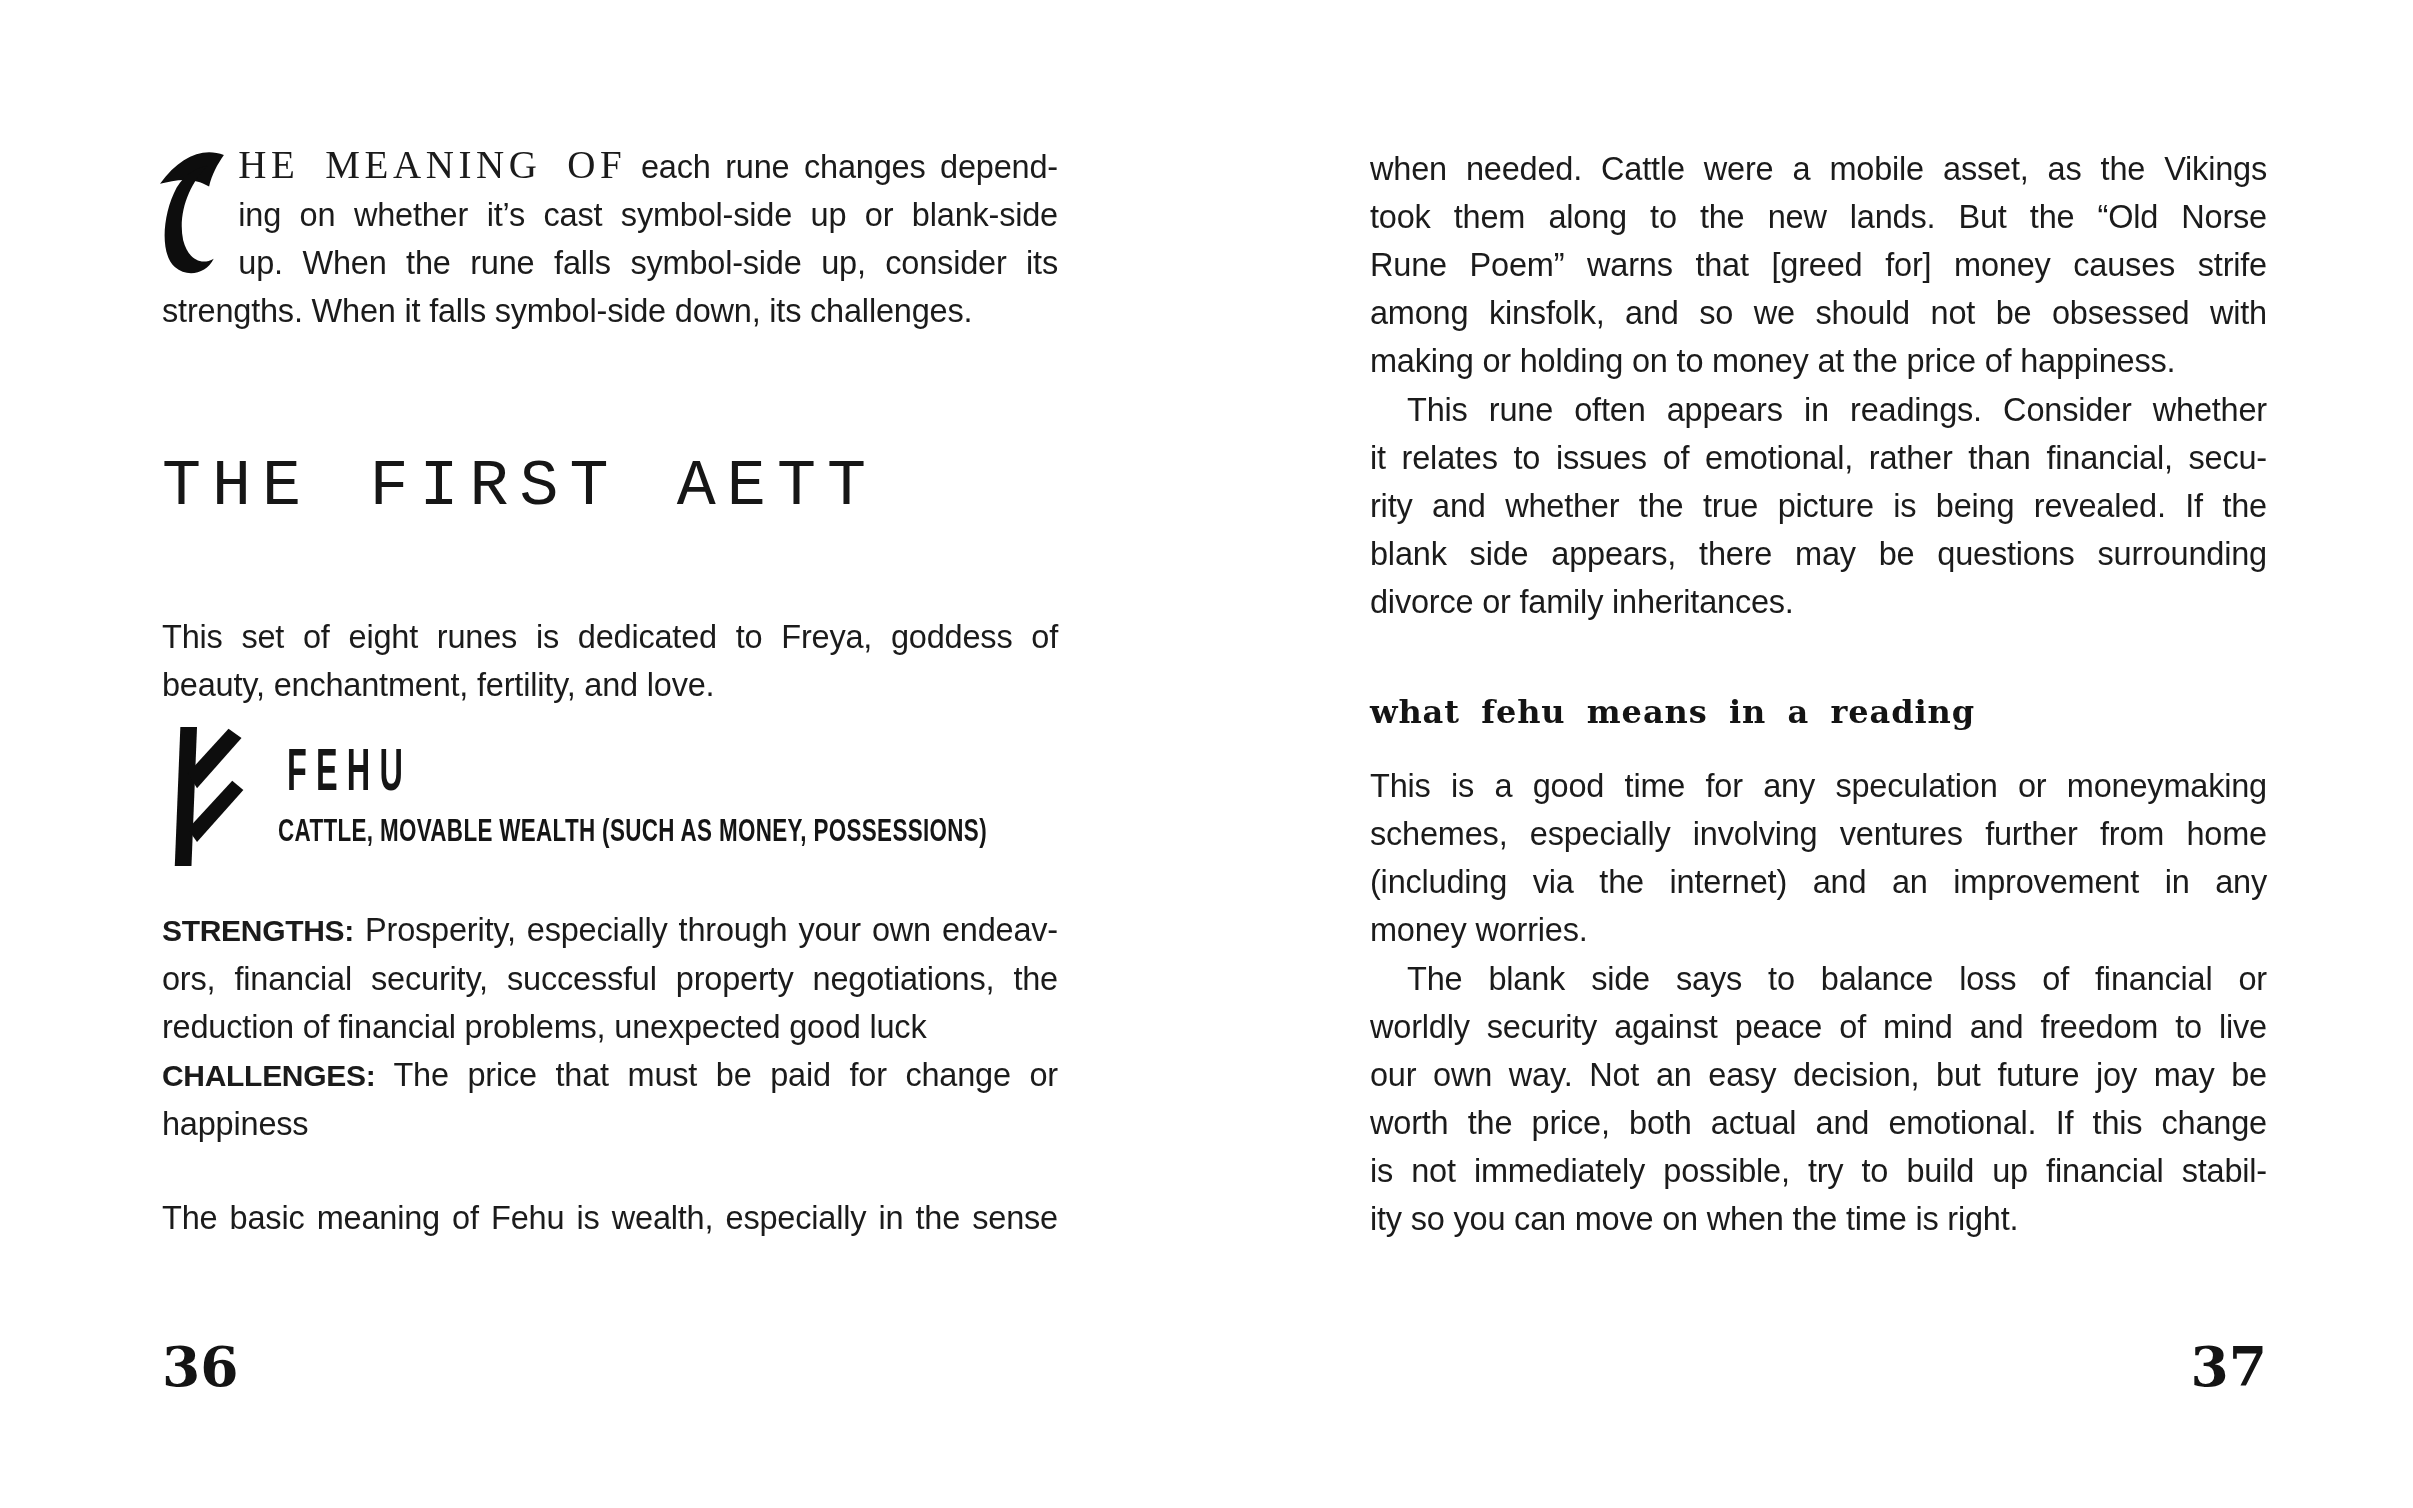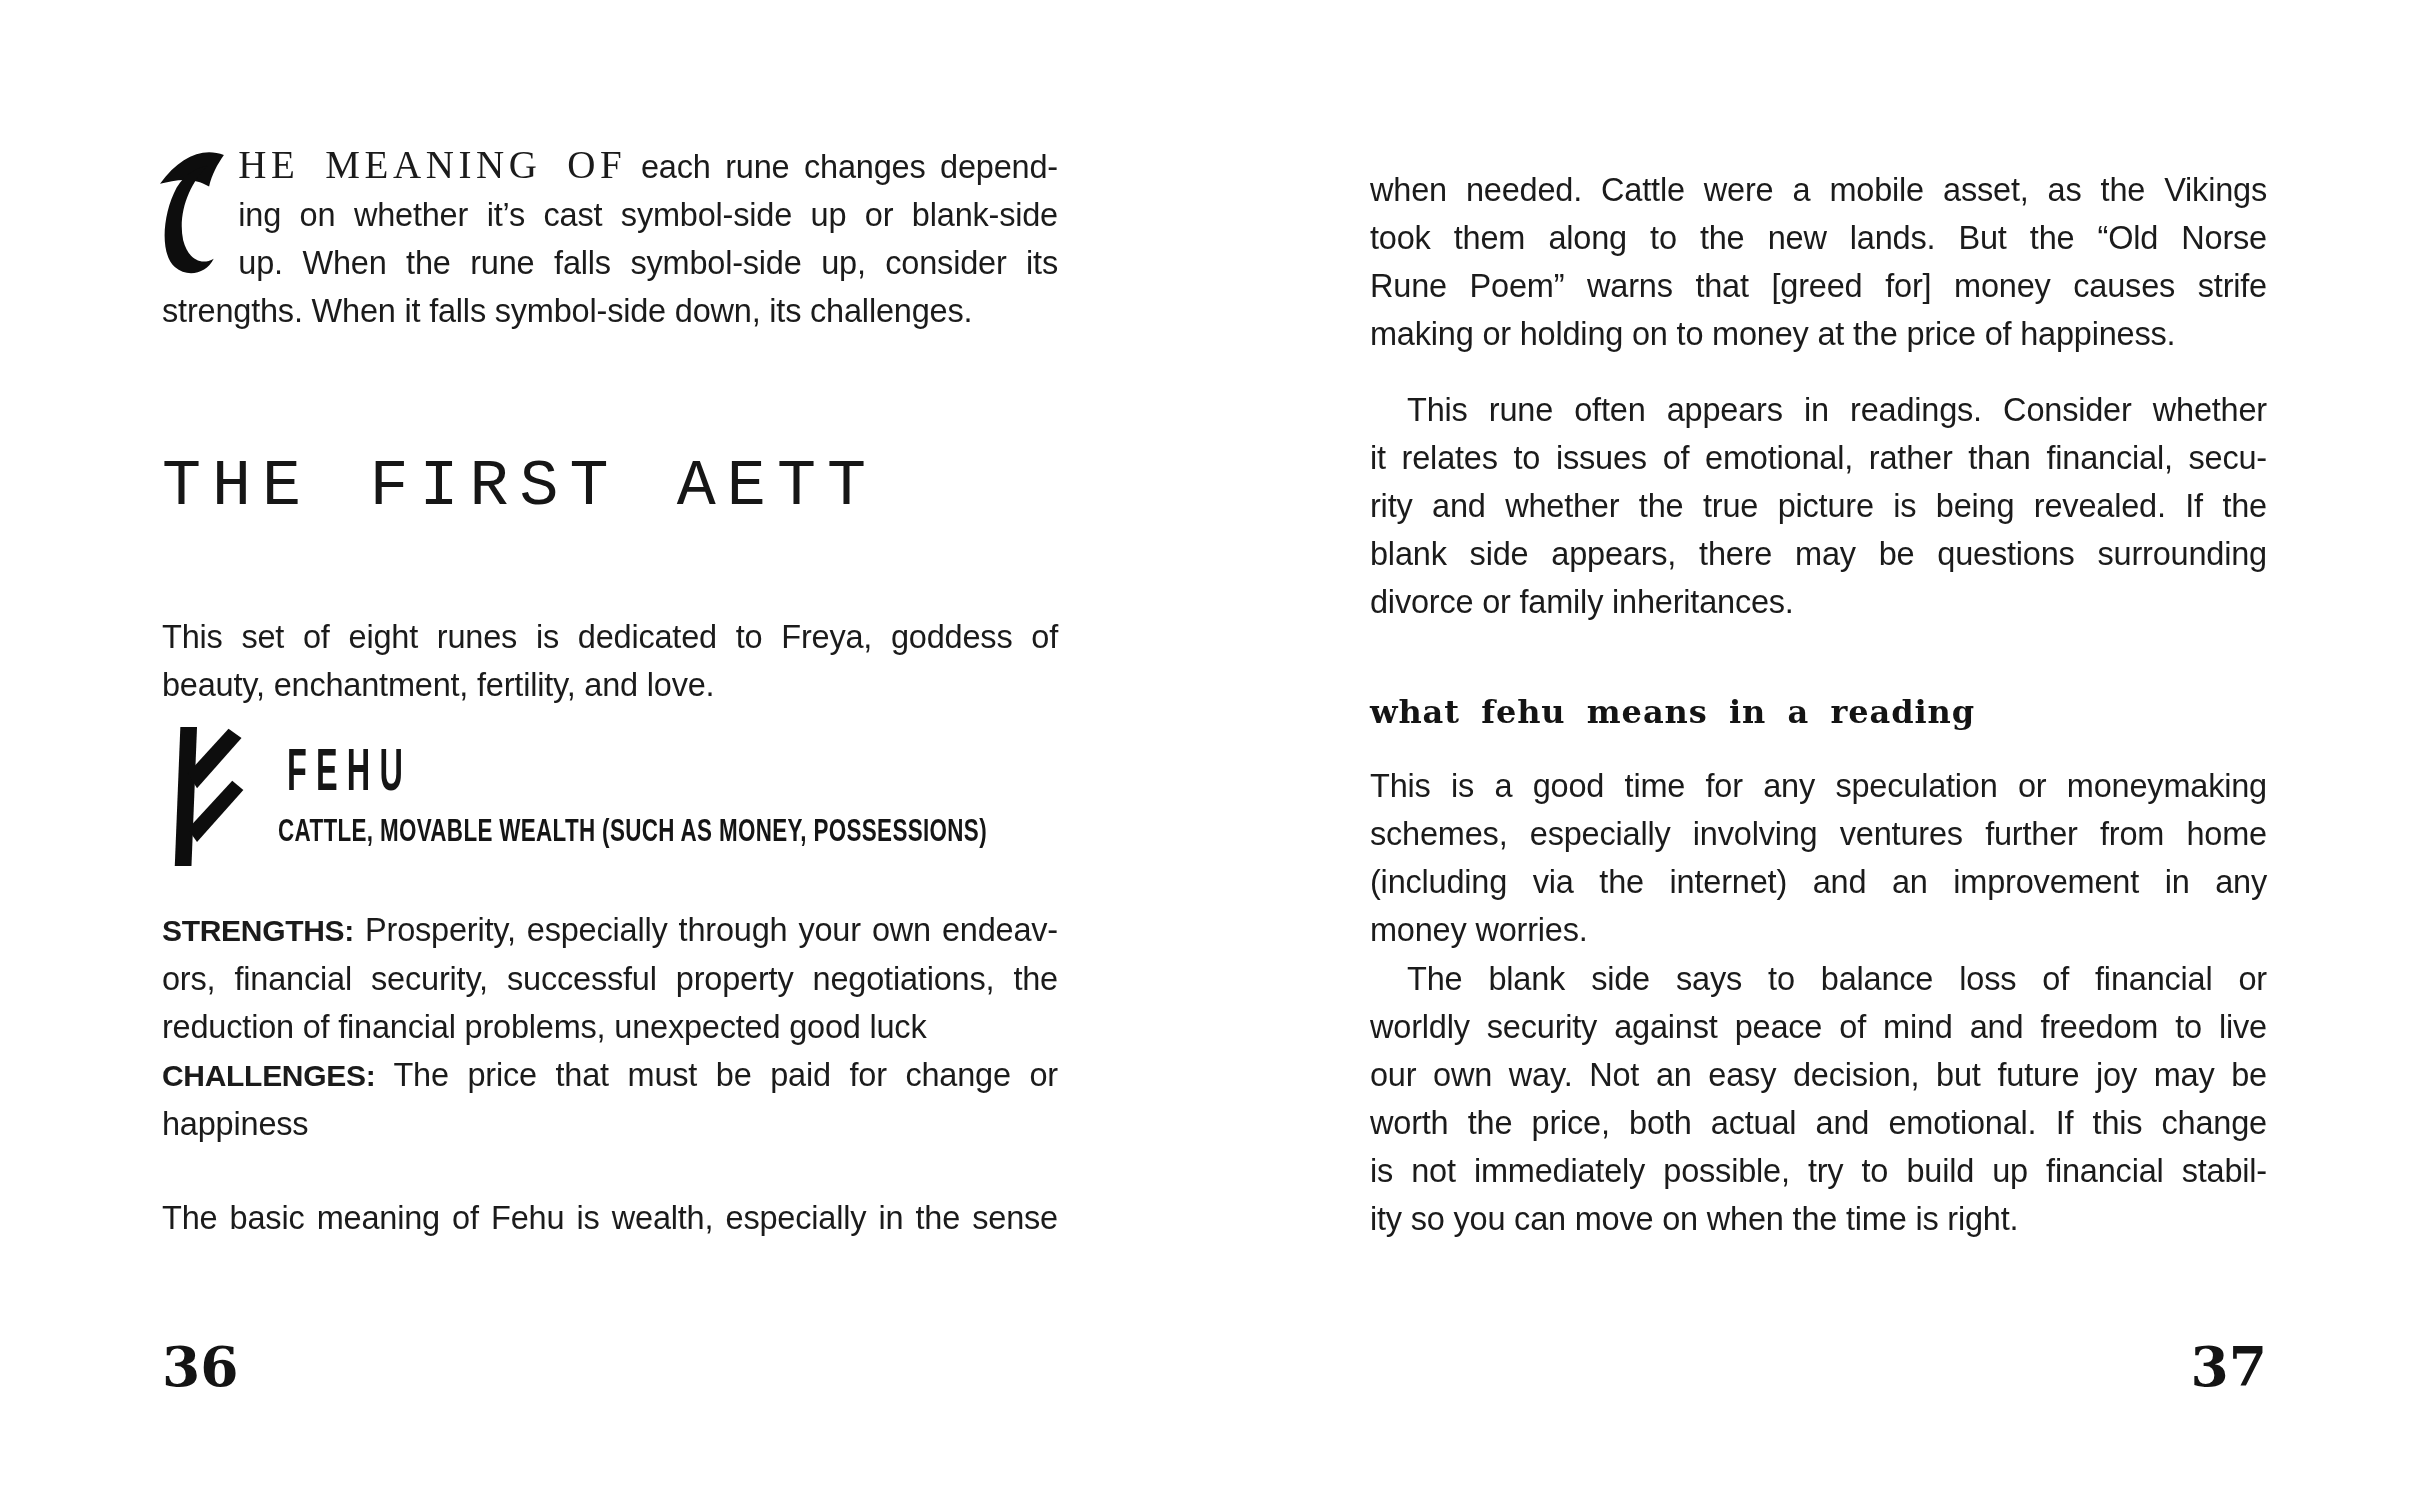--- a/index.html
+++ b/index.html
@@ -122,25 +122,26 @@
     <div class="jlines">
         <div class="jline">The basic meaning of Fehu is wealth, especially in the sense</div>
       </div>
   </div>
 
   <div class="block pagenum" style="left:162px;top:1344px;">36</div>
 </section>
 
 <section class="page page-right">
 
-  <div class="block rcol bodytext" style="top:145px;margin-top:21px;">
+  <div class="block rcol bodytext" style="top:145px;">
     <div class="jlines">
         <div class="jline">when needed. Cattle were a mobile asset, as the Vikings</div>
         <div class="jline">took them along to the new lands. But the “Old Norse</div>
         <div class="jline">Rune Poem” warns that [greed for] money causes strife</div>
+        <div class="jline">among kinsfolk, and so we should not be obsessed with</div>
       </div>
     <div class="lline">making or holding on to money at the price of happiness.</div>
   </div>
 
   <div class="block rcol bodytext" style="top:386px;">
     <div class="jline indent">This rune often appears in readings. Consider whether</div>
     <div class="jlines">
         <div class="jline">it relates to issues of emotional, rather than financial, secu-</div>
         <div class="jline">rity and whether the true picture is being revealed. If the</div>
         <div class="jline">blank side appears, there may be questions surrounding</div>

